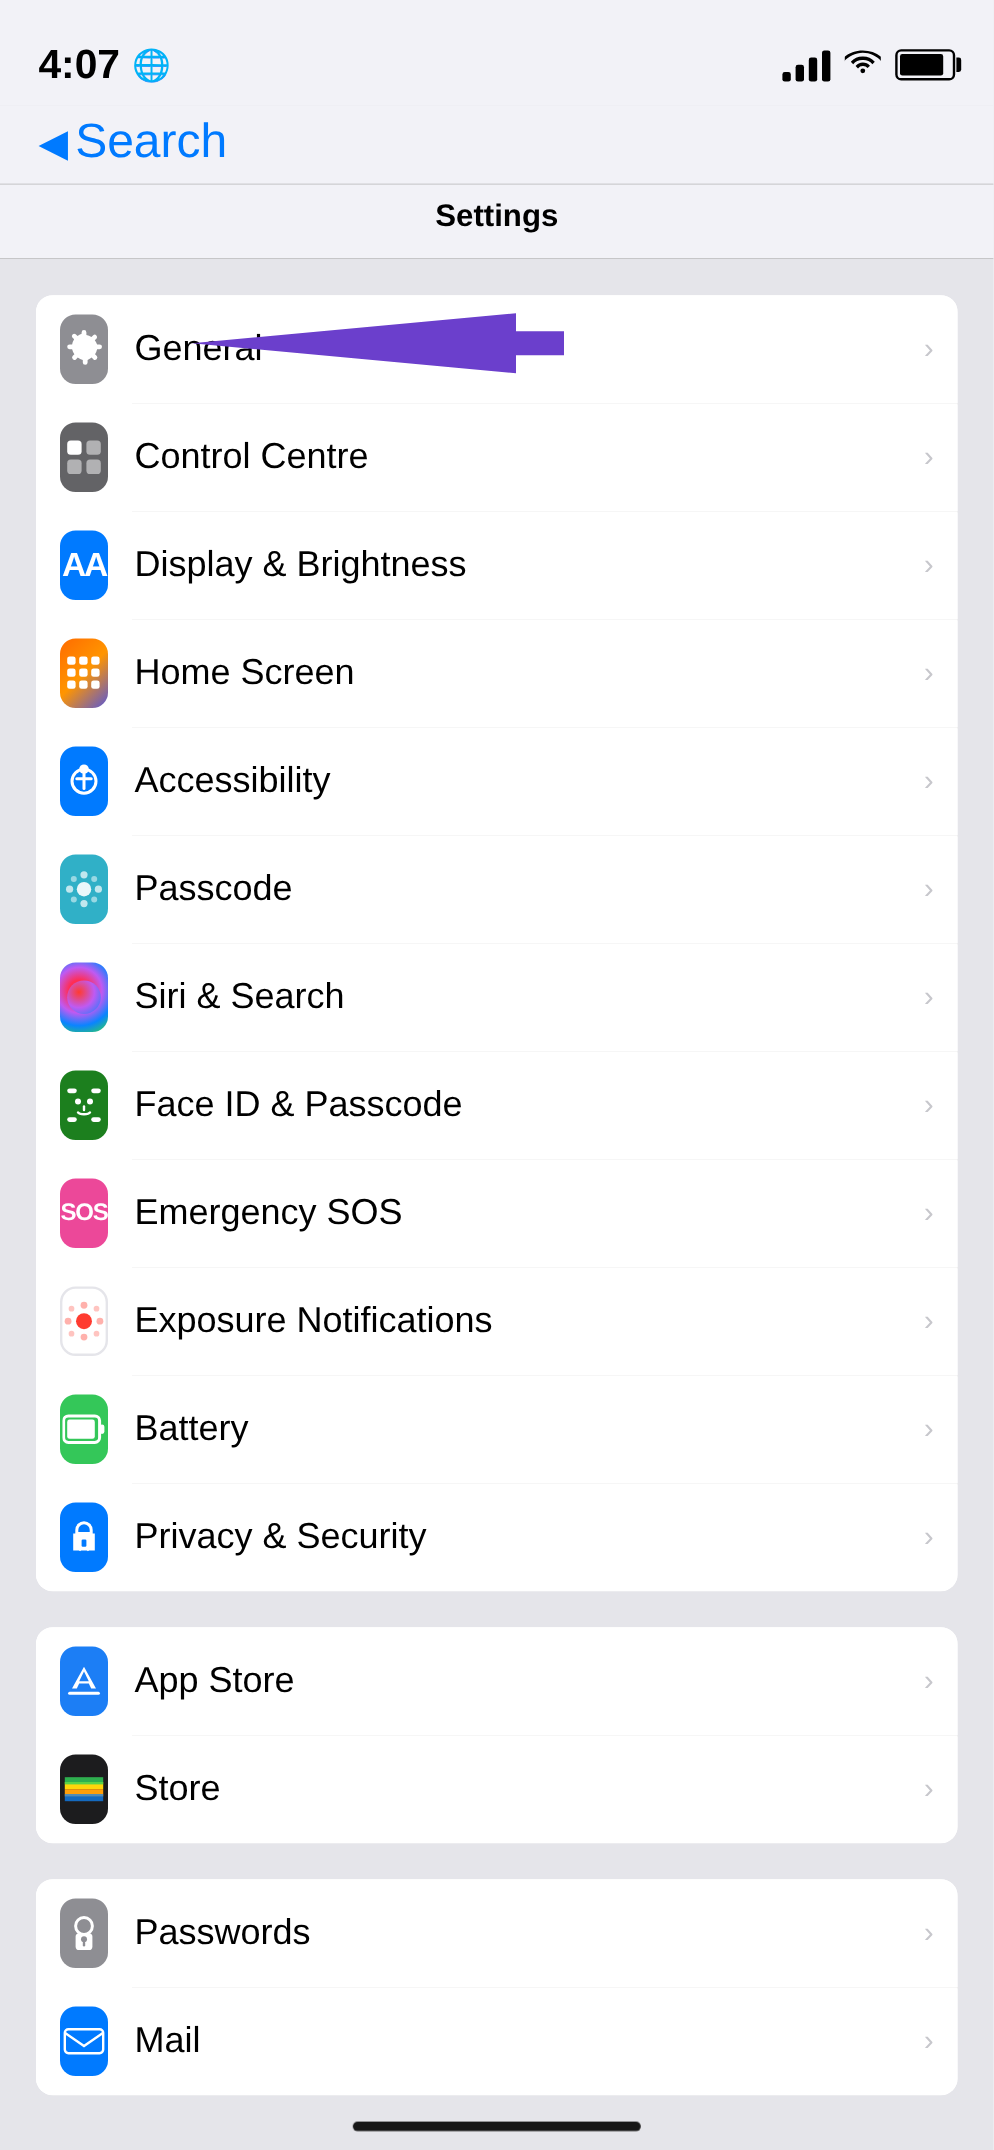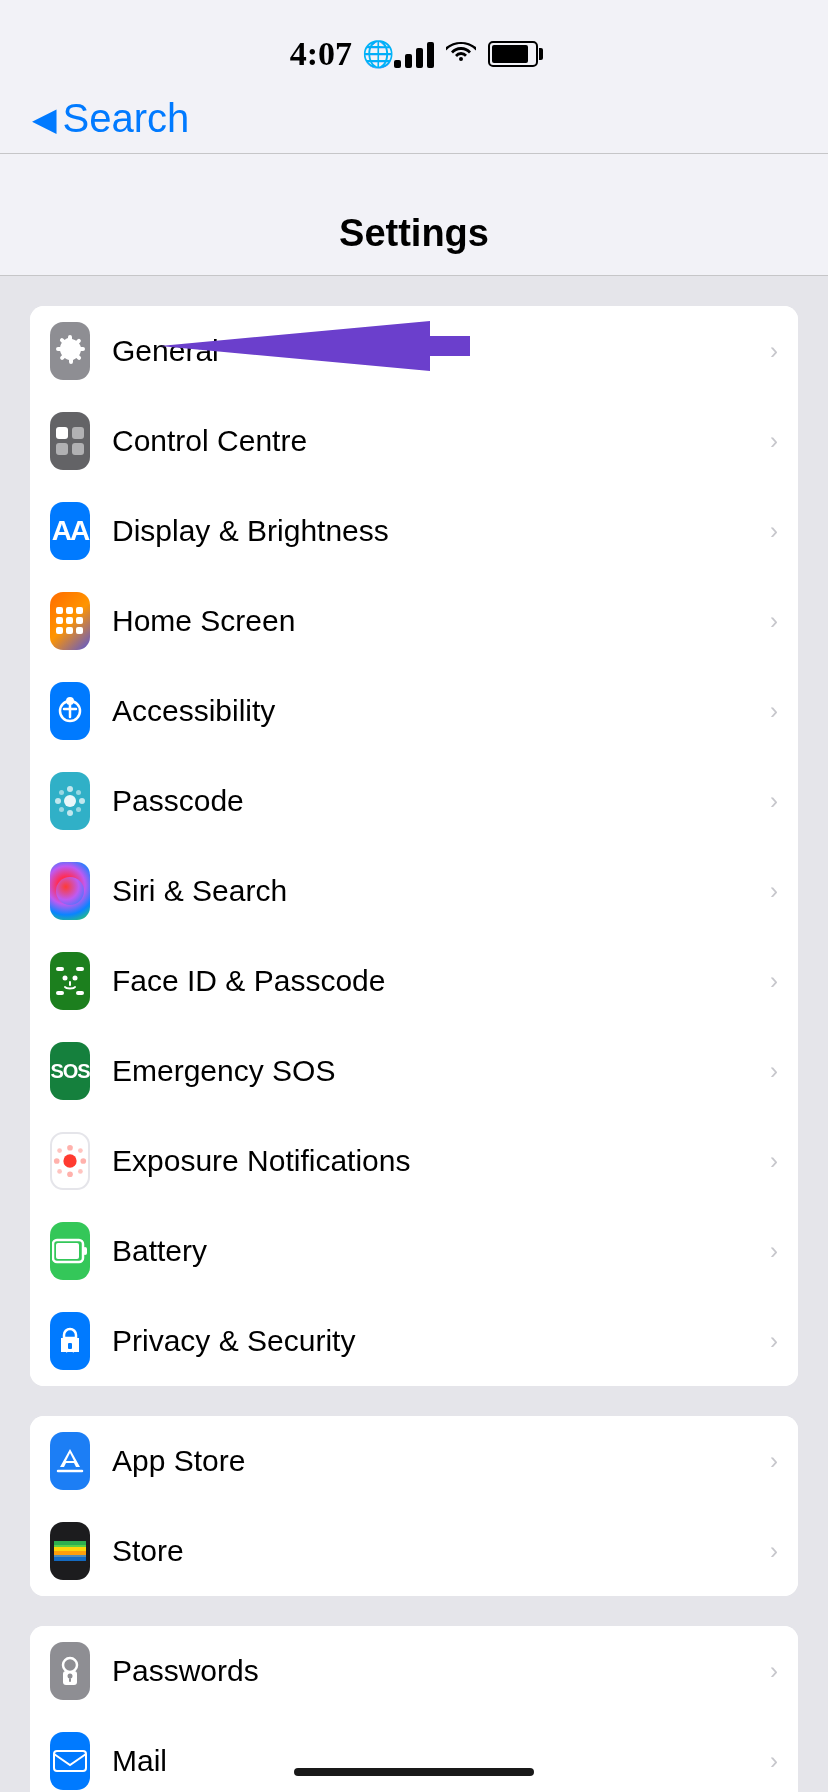--- a/index.html
+++ b/index.html
@@ -12,24 +12,23 @@
       font-family: -apple-system, 'SF Pro Text', 'Helvetica Neue', sans-serif;
       overflow-x: hidden;
     }
 
     
     .status-bar {
       background: #f2f2f7;
       height: 88px;
       display: flex;
       align-items: center;
-      justify-content: center;
+      justify-content: space-between;
       padding: 0 32px;
       padding-top: 20px;
-      font-family: Liberation Serif, serif;
     }
 
     .status-time {
       font-size: 34px;
       font-weight: 600;
       color: #000;
       display: flex;
       align-items: center;
       gap: 10px;
     }
@@ -101,24 +100,23 @@
 
     
     .page-title-bar {
       background: #f2f2f7;
       text-align: center;
       padding: 10px 32px 20px;
       border-bottom: 1px solid #c6c6c8;
     }
 
     .page-title {
-      font-size: 38px;
+      font-size: 26px;
       font-weight: 700;
       color: #000;
-      margin-top: 48px;
     }
 
     
     .settings-content {
       background: #e5e5ea;
       padding: 30px 0;
     }
 
     .settings-section {
       background: #fff;
@@ -169,21 +167,21 @@
     .item-chevron {
       font-size: 24px;
       color: #c7c7cc;
       margin-left: 10px;
     }
 
     
     .icon-gray { background: #8e8e93; }
     .icon-blue { background: #007aff; }
     .icon-green { background: #34c759; }
-    .icon-red { background: #15803d; }
+    .icon-red { background: #ec4899; }
 
     
     .controlcenter-icon {
       background: #636366;
     }
 
     
     .home-bar {
       position: fixed;
       bottom: 16px;

